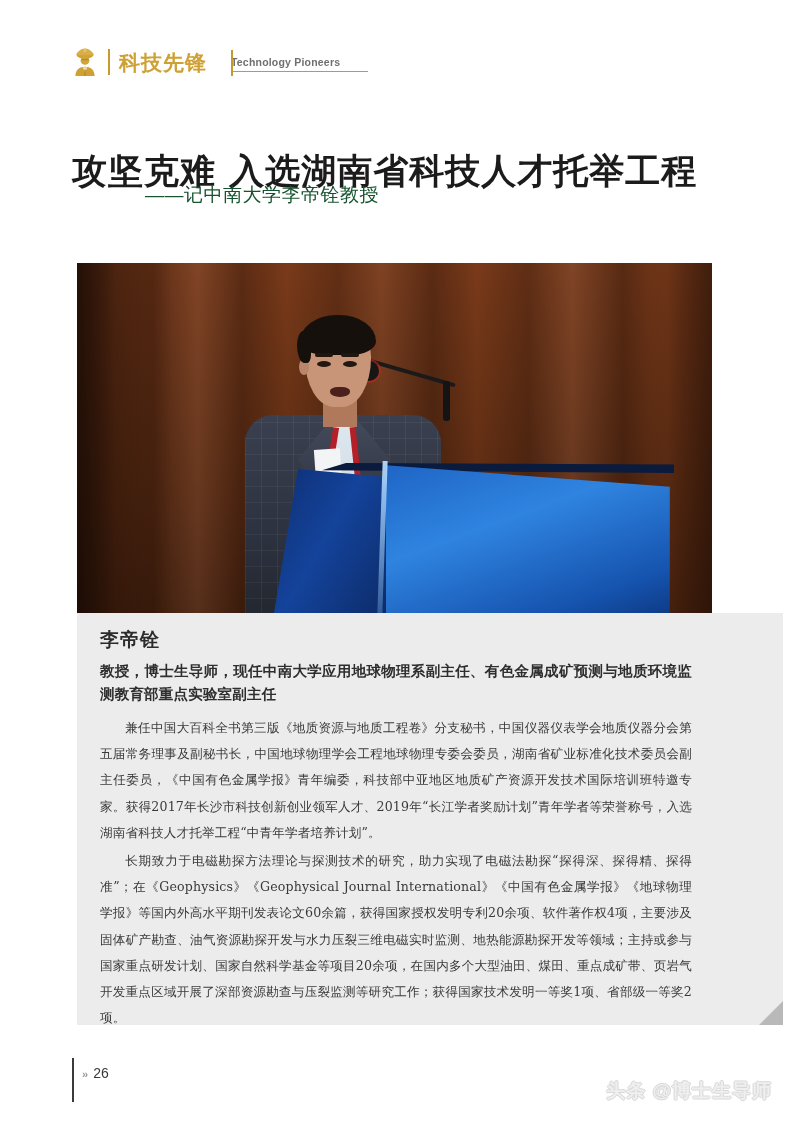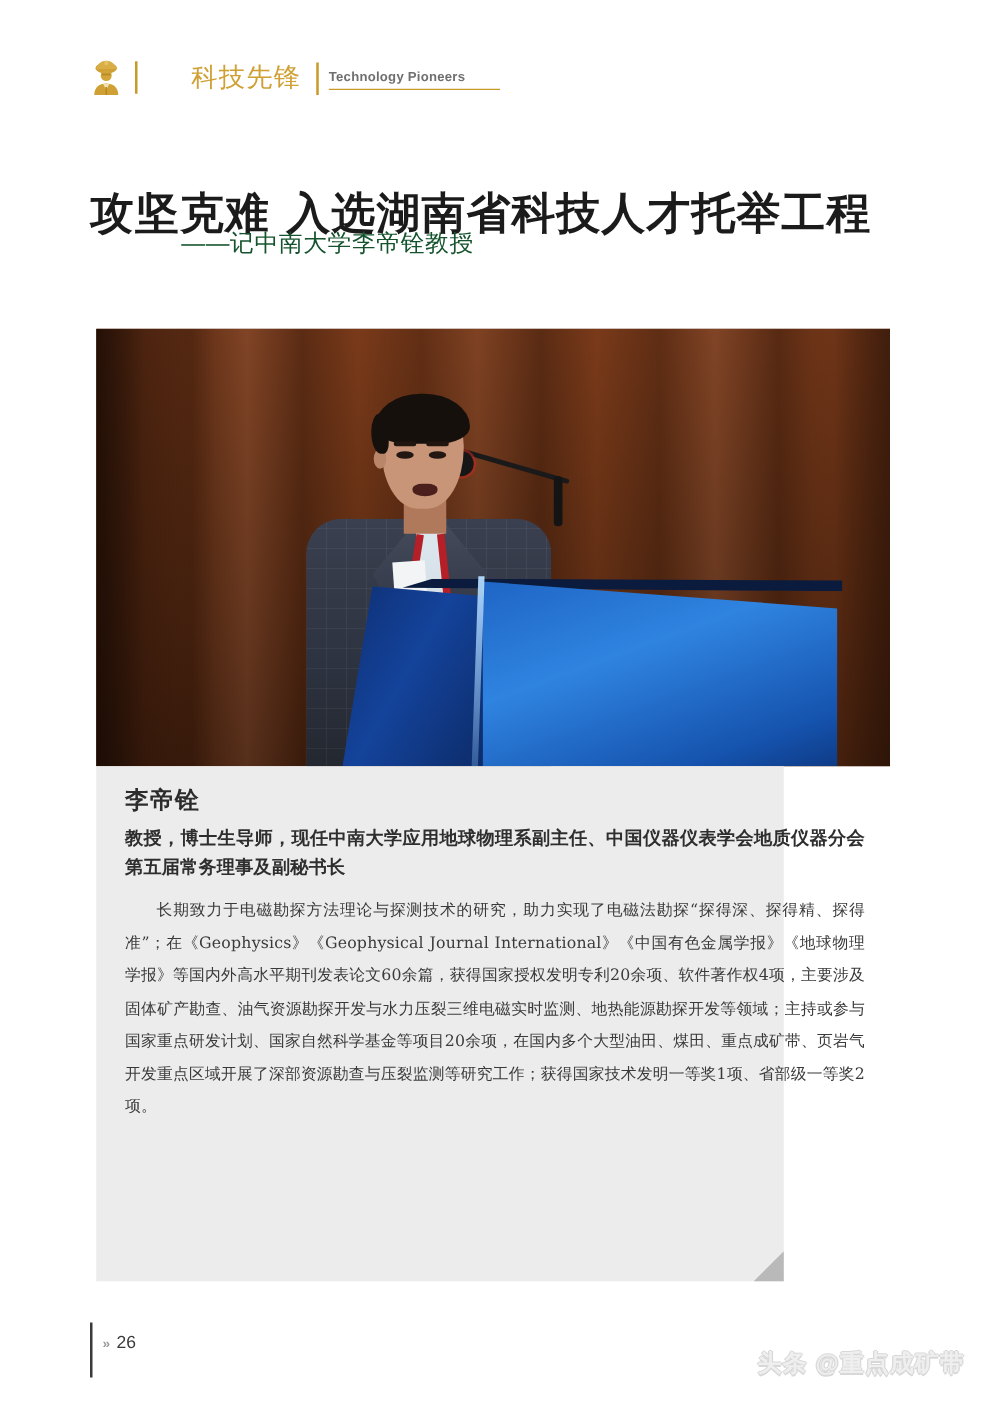--- a/index.html
+++ b/index.html
@@ -35,32 +35,31 @@
   .rubric-icon svg { display: block; }
   .rubric-divider {
     width: 2px;
     height: 26px;
     background: #c89a2b;
     margin: 0 9px 0 2px;
     flex: 0 0 auto;
   }
   .rubric-cn {
     font-size: 21px;
-    font-weight: 400;
+    font-weight: 700;
     color: #cfa033;
     letter-spacing: 1px;
     line-height: 1;
     white-space: nowrap;
-    margin-left: 34px;
   }
   .rubric-en-wrap {
-    margin-left: 12px;
+    margin-left: 24px;
     position: relative;
     flex: 0 0 auto;
-    padding-left: 10px;
+    padding-left: 0;
   }
   .rubric-en-bar {
     position: absolute;
     left: 0;
     top: -2px;
     width: 1.5px;
     height: 26px;
     background: #c89a2b;
   }
   .rubric-en {
@@ -250,21 +249,21 @@
     position: absolute; left: 0; top: 4px; width: 400px; height: 10px;
     background: #0a1b3d;
     clip-path: polygon(18% 0%, 100% 14%, 100% 100%, 12% 72%);
   }
 
   
   .infobox {
     position: absolute;
     left: 77px;
     top: 613px;
-    width: 550px;
+    width: 706px;
     height: 412px;
     background: #ececec;
   }
   .infobox .corner {
     position: absolute;
     right: 0;
     bottom: 0;
     width: 0; height: 0;
     border-left: 24px solid transparent;
     border-bottom: 24px solid #b9b9b9;
@@ -405,25 +404,26 @@
   <div class="podium">
     <div class="podium-top"></div>
     <div class="podium-face-l"></div>
     <div class="podium-face-r"></div>
     <div class="podium-edge"></div>
   </div>
 </div>
 
 <div class="infobox">
   <div class="bio-name">李帝铨</div>
-  <div class="bio-lead">教授，博士生导师，现任中南大学应用地球物理系副主任、中国仪器仪表学会地质仪器分会第五届常务理事及副秘书长</div>
+  <div class="bio-lead">教授，博士生导师，现任中南大学应用地球物理系副主任、有色金属成矿预测与地质环境监测教育部重点实验室副主任</div>
   <div class="bio-body">
+    <p>兼任中国大百科全书第三版《地质资源与地质工程卷》分支秘书，中国仪器仪表学会地质仪器分会第五届常务理事及副秘书长，中国地球物理学会工程地球物理专委会委员，湖南省矿业标准化技术委员会副主任委员，《中国有色金属学报》青年编委，科技部中亚地区地质矿产资源开发技术国际培训班特邀专家。获得2017年长沙市科技创新创业领军人才、2019年“长江学者奖励计划”青年学者等荣誉称号，入选湖南省科技人才托举工程“中青年学者培养计划”。</p>
     <p>长期致力于电磁勘探方法理论与探测技术的研究，助力实现了电磁法勘探“探得深、探得精、探得准”；在《Geophysics》《Geophysical Journal International》《中国有色金属学报》《地球物理学报》等国内外高水平期刊发表论文60余篇，获得国家授权发明专利20余项、软件著作权4项，主要涉及固体矿产勘查、油气资源勘探开发与水力压裂三维电磁实时监测、地热能源勘探开发等领域；主持或参与国家重点研发计划、国家自然科学基金等项目20余项，在国内多个大型油田、煤田、重点成矿带、页岩气开发重点区域开展了深部资源勘查与压裂监测等研究工作；获得国家技术发明一等奖1项、省部级一等奖2项。</p>
   </div>
   <div class="corner"></div>
 </div>
 
 <div class="footer-rule"></div>
 <div class="folio">
   <span class="folio-chev">»</span>
   <span class="folio-num">26</span>
 </div>
-<div class="watermark">头条 @重点成矿带</div>
+<div class="watermark">头条 @博士生导师</div>
 
 </body></html>

